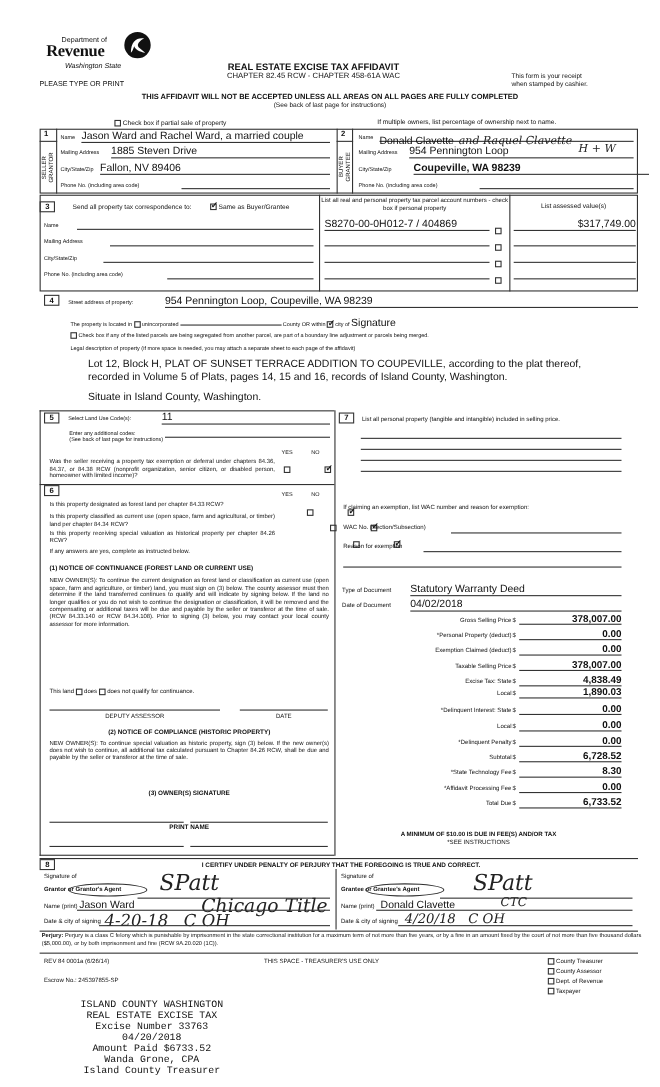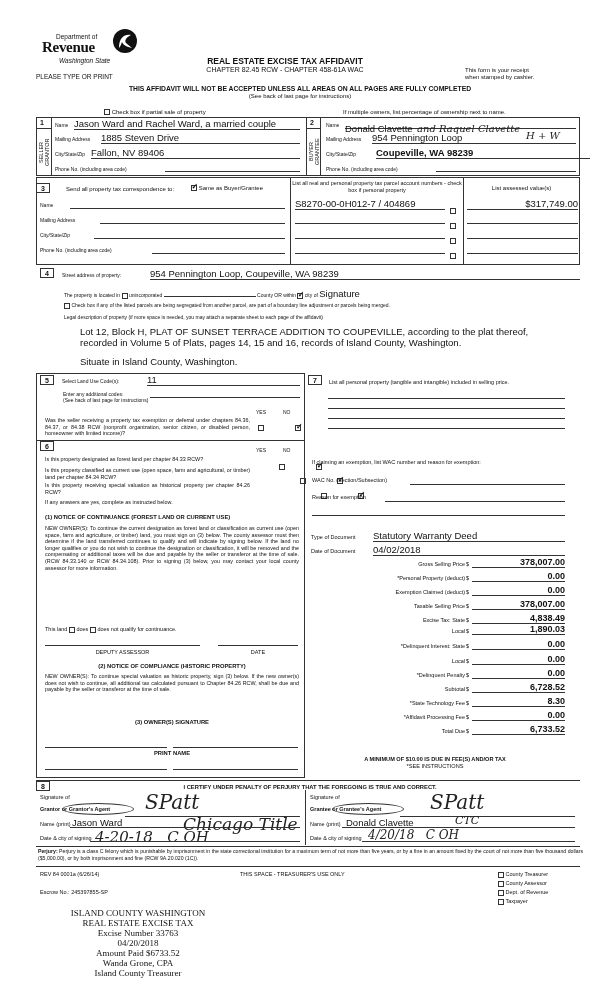--- a/index.html
+++ b/index.html
@@ -11,21 +11,21 @@
   .hand { font-family: "DejaVu Serif", serif; font-style: italic; font-size: 11px; color: #222; }
   .line { border-bottom: 0.8px solid #333; }
   .box { border: 0.8px solid #333; }
   .cb { display: inline-block; width: 6px; height: 6px; border: 0.7px solid #333; vertical-align: middle; position: relative; }
   .cb.checked::after { content: "✓"; position: absolute; left: -0.5px; top: -4px; font-size: 8px; font-weight: bold; }
   .secnum { position: absolute; border: 0.8px solid #333; font-size: 7px; font-weight: bold; width: 14px; height: 10px; text-align: center; line-height: 9px; }
   .vlabel { position: absolute; writing-mode: vertical-rl; transform: rotate(180deg); font-size: 5.5px; text-align: center; line-height: 6px; }
   .bold { font-weight: bold; }
   .center { text-align: center; }
   .right { text-align: right; }
-  .stamp { font-family: Liberation Serif, serif; font-size: 9px; line-height: 10px; text-align: center; }
+  .stamp { font-family: Liberation Mono, monospace; font-size: 9px; line-height: 10px; text-align: center; }
   .tax-row { position: absolute; left: 340px; width: 240px; height: 10px; font-size: 5.5px; }
   .tax-row .lbl { position: absolute; right: 100px; top: 3px; }
   .tax-row .cur { position: absolute; left: 141px; top: 3px; }
   .tax-row .val { position: absolute; left: 147px; width: 93px; top: -1px; border-bottom: 0.7px solid #333; text-align: right; font-size: 9px; font-weight: bold; }
   .para { font-size: 5.4px; line-height: 6.6px; text-align: justify; }
 </style>
 </head>
 <body>
 
 

